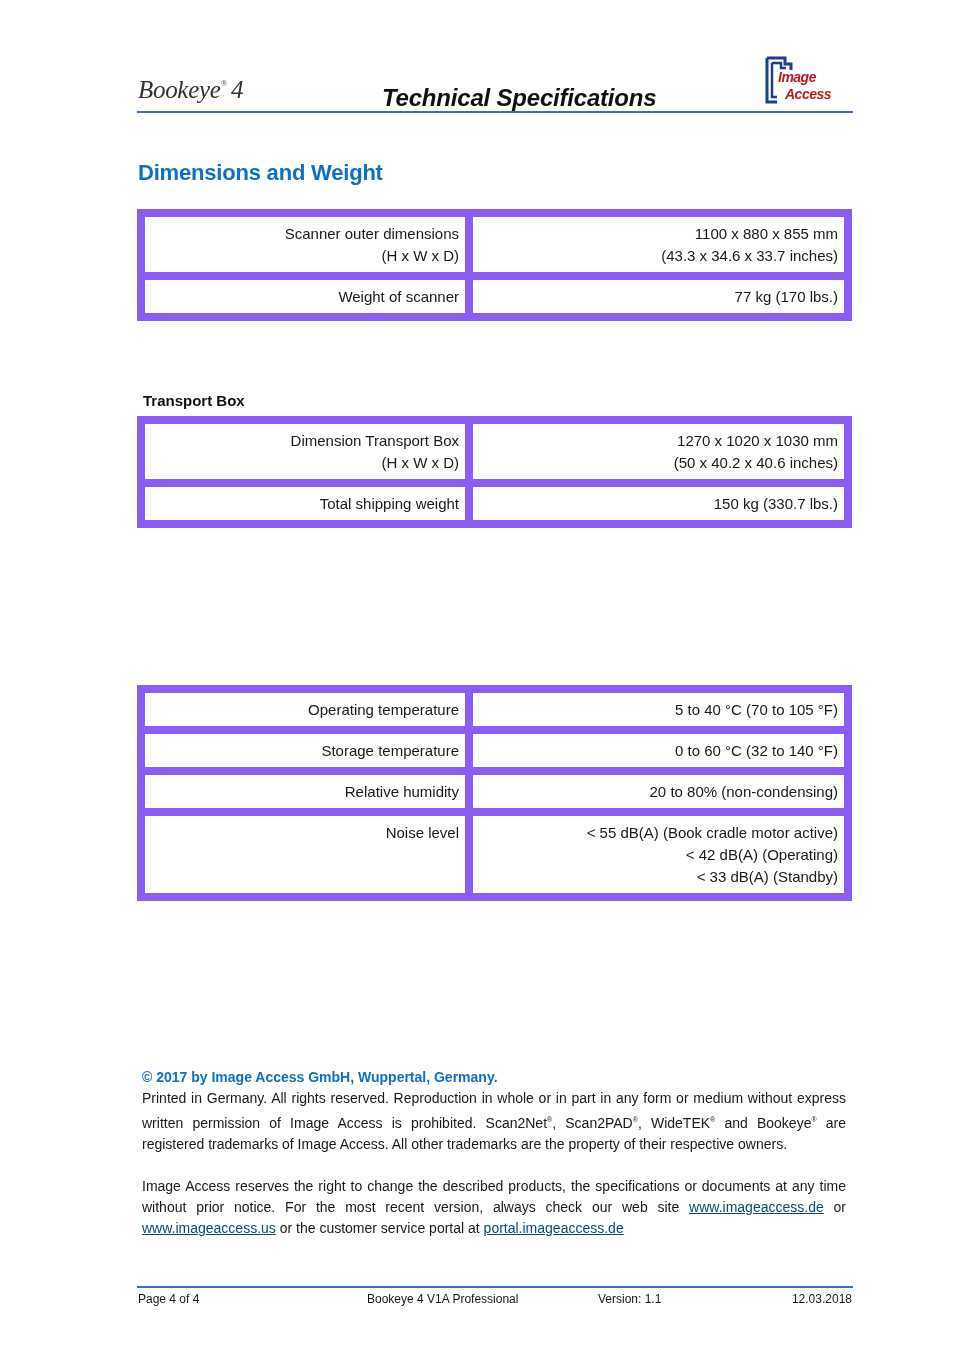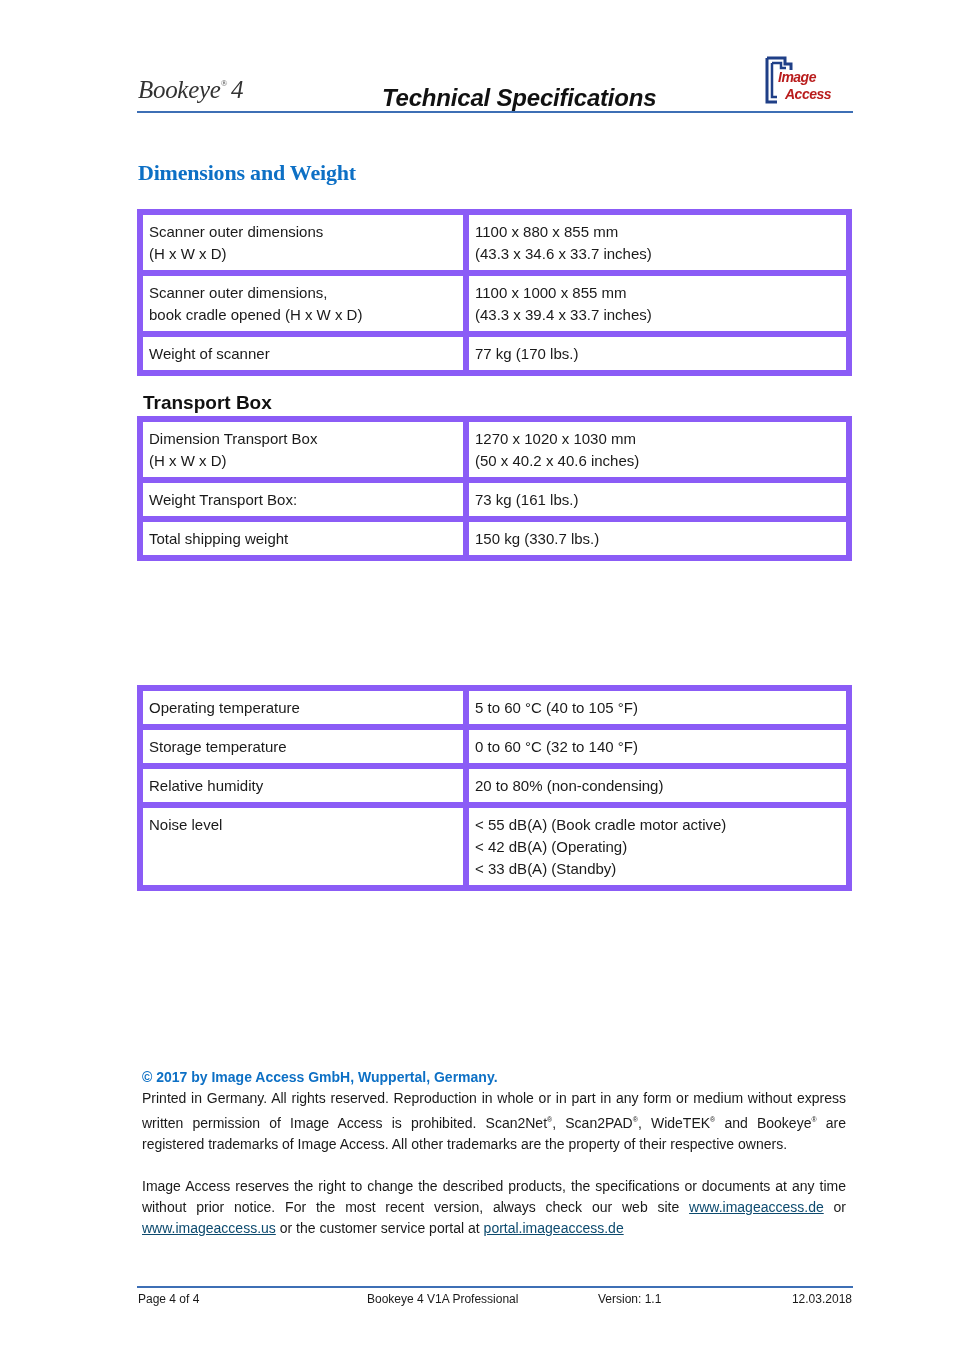--- a/index.html
+++ b/index.html
@@ -29,34 +29,34 @@
     position: absolute; left: 13px; top: 13px;
     font-size: 14px; font-weight: bold; color: #b91c1c; line-height: 17px;
     letter-spacing: -0.5px;
   }
   .logo-text div:nth-child(2) { margin-left: 7px; }
   .header-rule { position: absolute; left: 137px; top: 111px; width: 716px; height: 2px; background: #3d6fb5; }
 
   
   h2 {
     position: absolute; margin: 0; font-size: 22px; font-weight: bold;
-    color: #0d70c5; letter-spacing: -0.2px; font-family: Liberation Serif, serif;
+    color: #0d70c5; letter-spacing: -0.2px;
   }
   .h-dim { left: 138px; top: 160px; }
   .h-amb { left: 138px; top: 592px; }
-  .subhead { position: absolute; left: 143px; top: 392px; font-size: 19px; font-weight: bold; color: #111; margin: 0; }
+  .subhead { position: absolute; left: 143px; top: 392px; font-size: 15px; font-weight: bold; color: #111; margin: 0; }
 
   
   table.spec {
     position: absolute; left: 137px; width: 715px;
     border-collapse: collapse; font-size: 15px; color: #1a1a1a;
   }
   table.spec td {
-    border: 6px solid #8b5cf6; vertical-align: top;
-    padding: 6px 6px 5px 6px; line-height: 22px;
+    border: 8px solid #8b5cf6; vertical-align: top;
+    padding: 6px 6px 5px 6px; line-height: 22px; text-align: right;
   }
   table.spec td.k { width: 308px; }
   .t1 { top: 209px; }
   .t2 { top: 416px; }
   .t3 { top: 641px; margin-top: 44px; }
 
   
   .notice { position: absolute; left: 142px; top: 1067px; width: 704px; font-size: 14px; line-height: 21px; color: #1a1a1a; }
   .notice .copy { font-weight: bold; color: #0d70c5; }
   .notice p { margin: 0; text-align: justify; }
@@ -103,30 +103,20 @@
             <div>Scanner outer dimensions</div>
             <div>(H x W x D)</div>
           </td>
           <td class="v">
             <div>1100 x 880 x 855 mm</div>
             <div>(43.3 x 34.6 x 33.7 inches)</div>
           </td>
         </tr>
         <tr>
           <td class="k">
-            <div>Scanner outer dimensions,</div>
-            <div>book cradle opened (H x W x D)</div>
-          </td>
-          <td class="v">
-            <div>1100 x 1000 x 855 mm</div>
-            <div>(43.3 x 39.4 x 33.7 inches)</div>
-          </td>
-        </tr>
-        <tr>
-          <td class="k">
             <div>Weight of scanner</div>
           </td>
           <td class="v">
             <div>77 kg (170 lbs.)</div>
           </td>
         </tr>
       </tbody>
   </table>
 
   <div class="subhead">Transport Box</div>
@@ -137,45 +127,37 @@
             <div>Dimension Transport Box</div>
             <div>(H x W x D)</div>
           </td>
           <td class="v">
             <div>1270 x 1020 x 1030 mm</div>
             <div>(50 x 40.2 x 40.6 inches)</div>
           </td>
         </tr>
         <tr>
           <td class="k">
-            <div>Weight Transport Box:</div>
-          </td>
-          <td class="v">
-            <div>73 kg (161 lbs.)</div>
-          </td>
-        </tr>
-        <tr>
-          <td class="k">
             <div>Total shipping weight</div>
           </td>
           <td class="v">
             <div>150 kg (330.7 lbs.)</div>
           </td>
         </tr>
       </tbody>
   </table>
 
   <table class="spec t3">
     <tbody>
         <tr>
           <td class="k">
             <div>Operating temperature</div>
           </td>
           <td class="v">
-            <div>5 to 60 °C (40 to 105 °F)</div>
+            <div>5 to 40 °C (70 to 105 °F)</div>
           </td>
         </tr>
         <tr>
           <td class="k">
             <div>Storage temperature</div>
           </td>
           <td class="v">
             <div>0 to 60 °C (32 to 140 °F)</div>
           </td>
         </tr>

